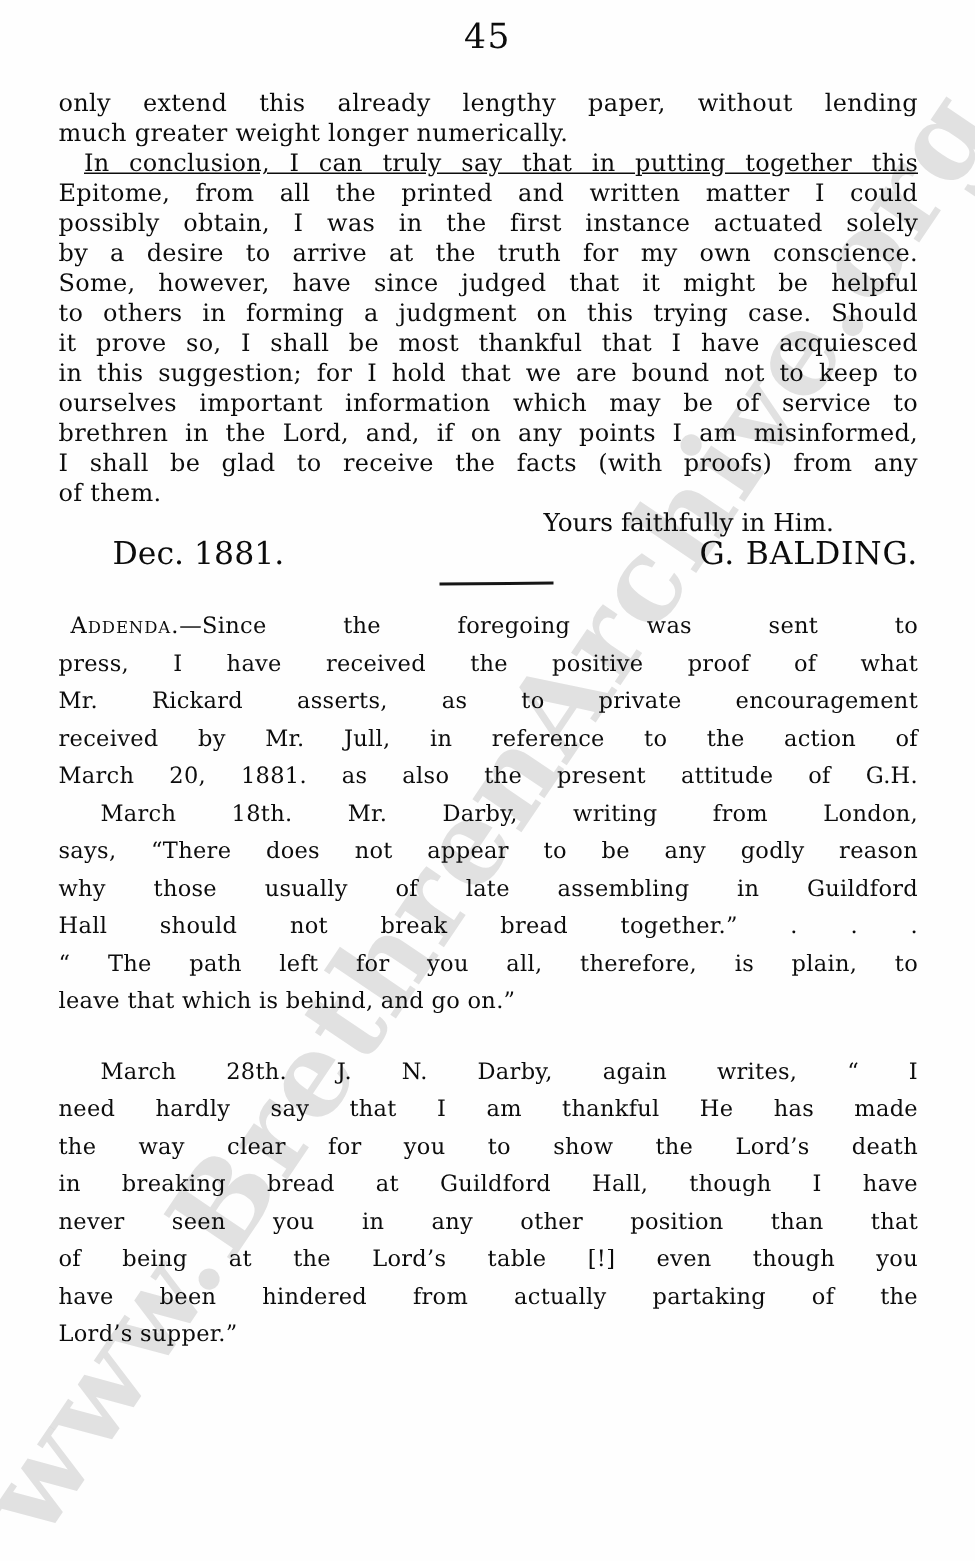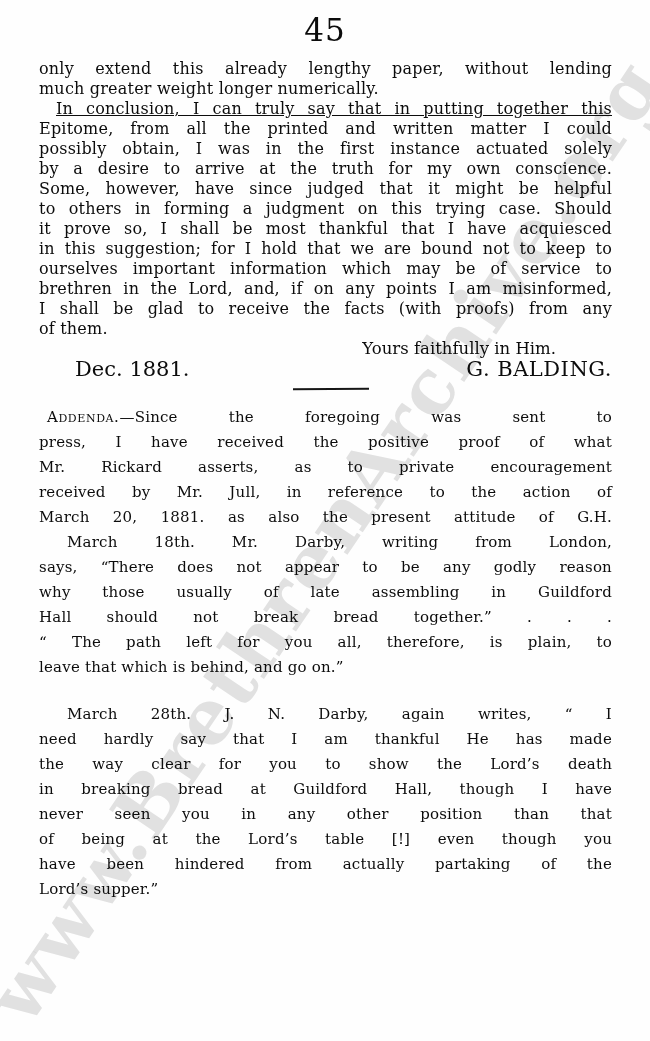--- a/index.html
+++ b/index.html
@@ -26,21 +26,21 @@
     white-space: nowrap;
     color: rgba(125, 125, 125, 0.22);
     z-index: 0;
     user-select: none;
   }
   .page-number {
     position: absolute;
     top: 12px; left: 0;
     width: 100%;
     text-align: center;
-    font-size: 31px;
+    font-size: 23px;
     letter-spacing: 1px;
     z-index: 1;
   }
   .content {
     position: absolute;
     left: 39px; top: 59px;
     width: 573px;
     z-index: 1;
   }
   

